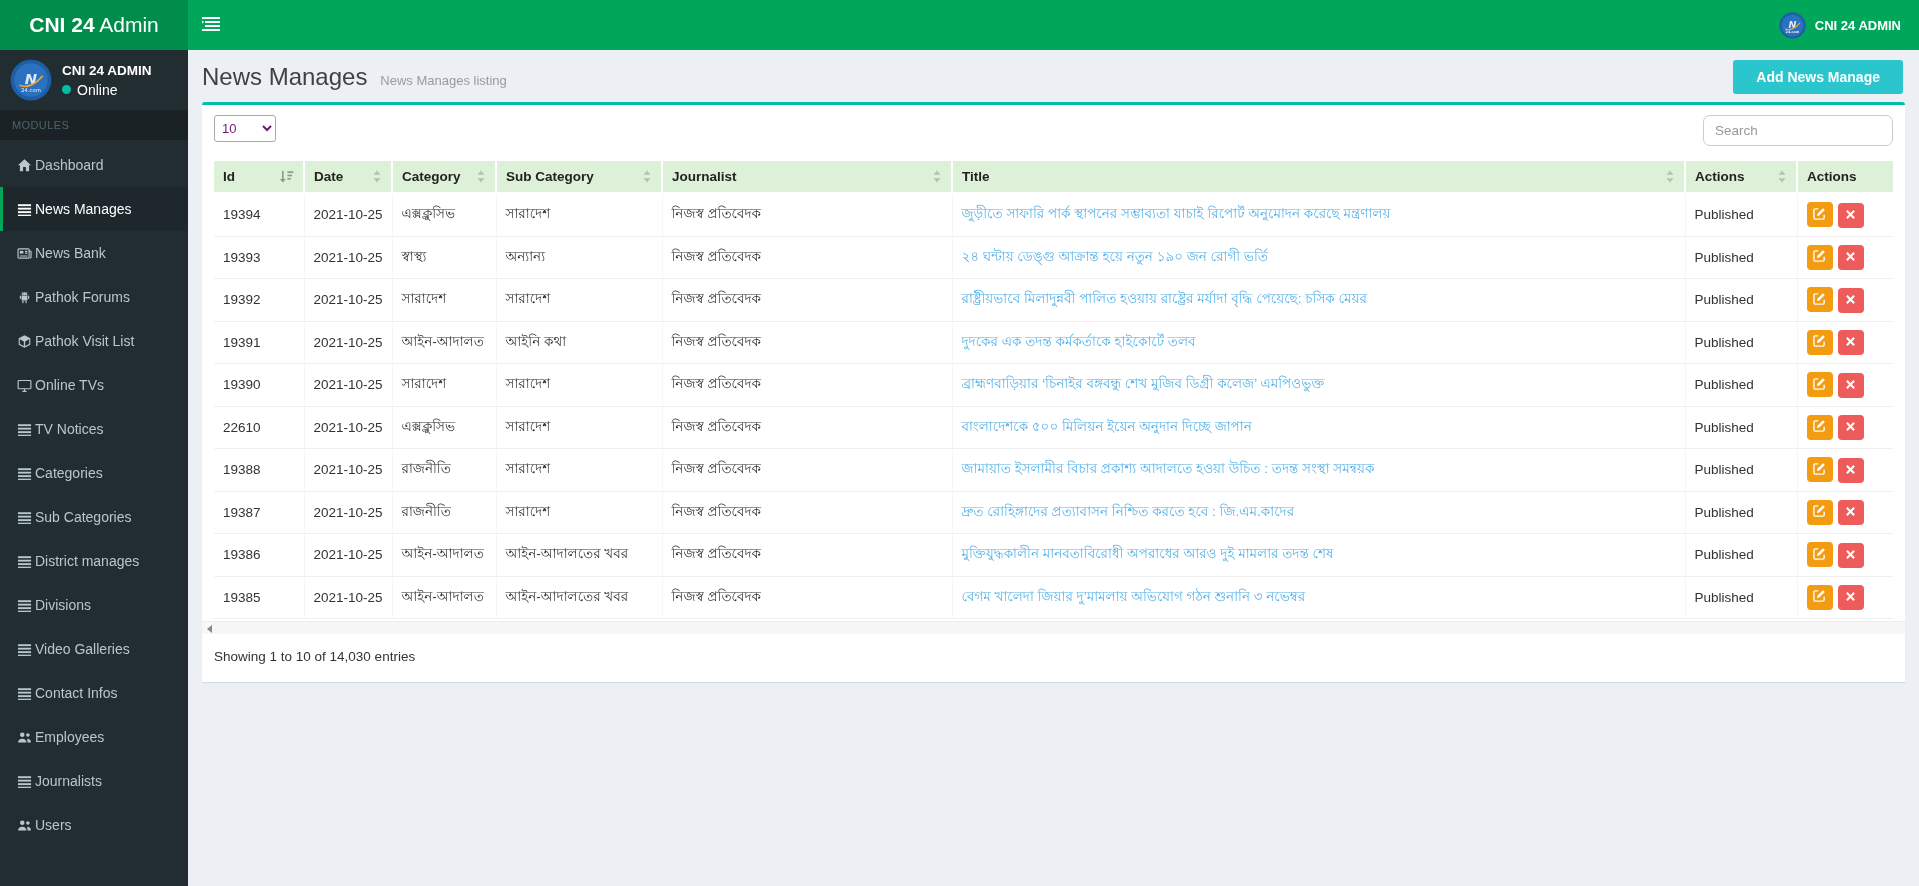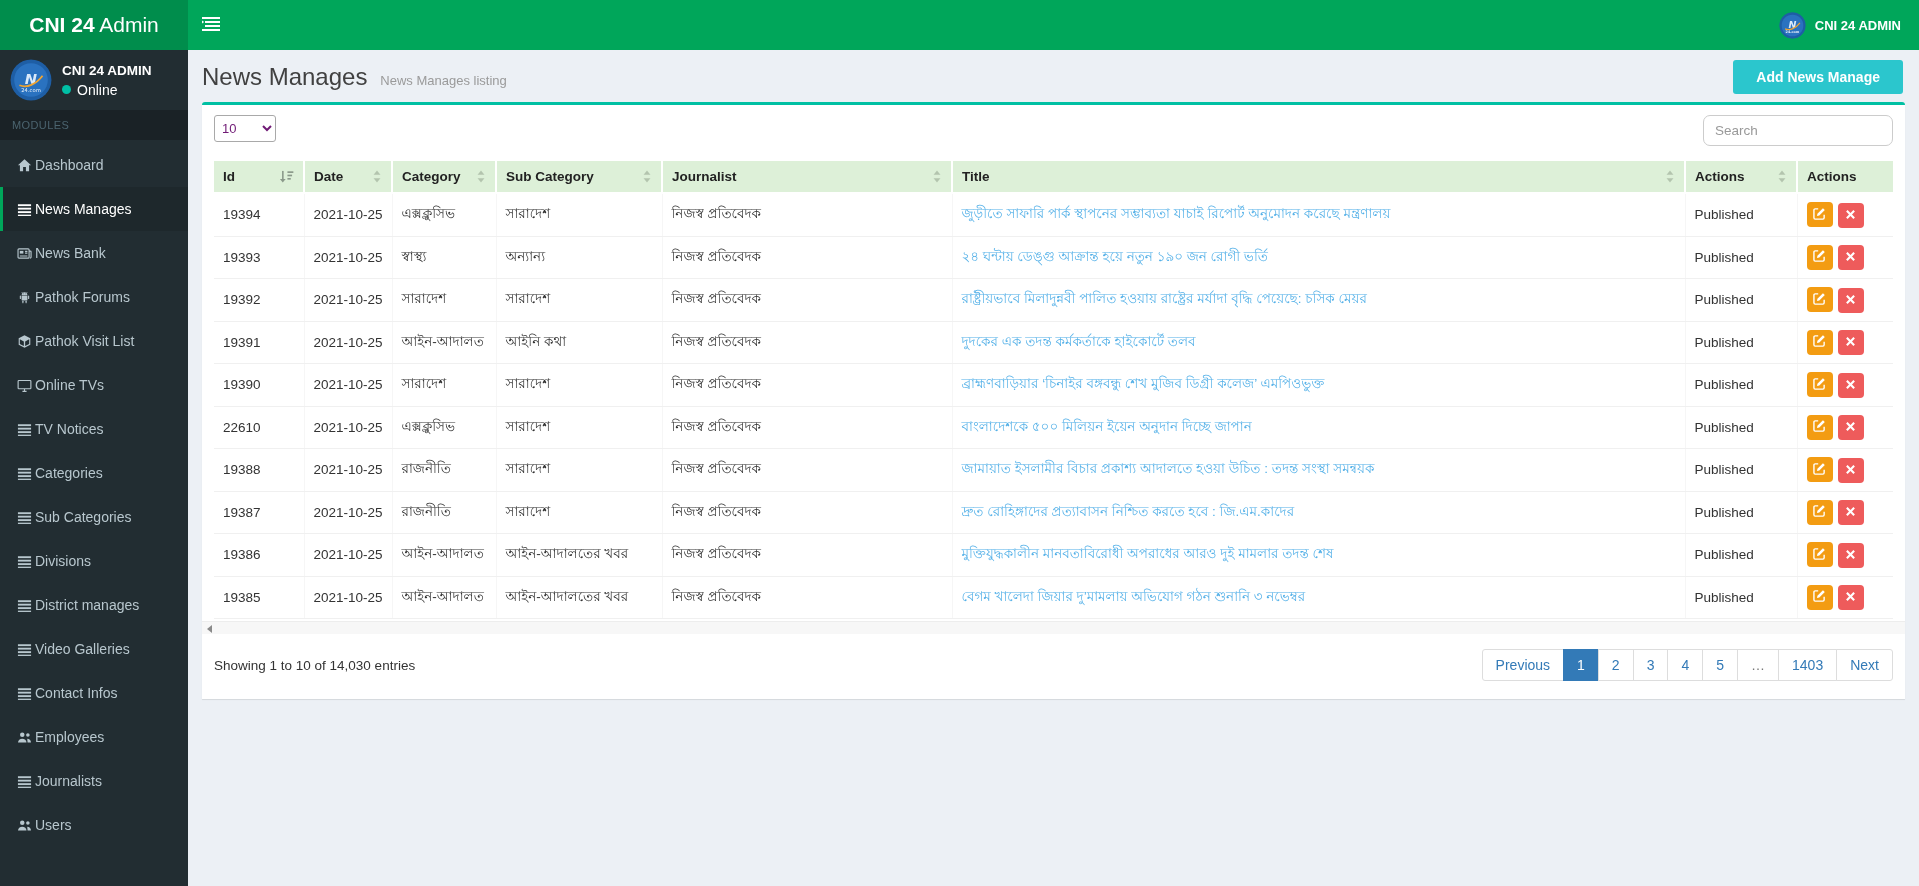--- a/index.html
+++ b/index.html
@@ -230,32 +230,32 @@
       </li>
       <li class="menu-item">
         <span class="mi-icon">
           <svg viewBox="0 0 16 16" width="15" height="15" fill="currentColor">
             <rect x="1" y="2.4" width="14" height="2"></rect>
             <rect x="1" y="6.1" width="14" height="2"></rect>
             <rect x="1" y="9.8" width="14" height="2"></rect>
             <rect x="1" y="13.5" width="14" height="1.4"></rect>
           </svg>
         </span>
+        <span class="mi-label">District manages</span>
+      </li>
+      <li class="menu-item">
+        <span class="mi-icon">
+          <svg viewBox="0 0 16 16" width="15" height="15" fill="currentColor">
+            <rect x="1" y="2.4" width="14" height="2"></rect>
+            <rect x="1" y="6.1" width="14" height="2"></rect>
+            <rect x="1" y="9.8" width="14" height="2"></rect>
+            <rect x="1" y="13.5" width="14" height="1.4"></rect>
+          </svg>
+        </span>
         <span class="mi-label">Divisions</span>
-      </li>
-      <li class="menu-item">
-        <span class="mi-icon">
-          <svg viewBox="0 0 16 16" width="15" height="15" fill="currentColor">
-            <rect x="1" y="2.4" width="14" height="2"></rect>
-            <rect x="1" y="6.1" width="14" height="2"></rect>
-            <rect x="1" y="9.8" width="14" height="2"></rect>
-            <rect x="1" y="13.5" width="14" height="1.4"></rect>
-          </svg>
-        </span>
-        <span class="mi-label">District manages</span>
       </li>
       <li class="menu-item">
         <span class="mi-icon">
           <svg viewBox="0 0 16 16" width="15" height="15" fill="currentColor">
             <rect x="1" y="2.4" width="14" height="2"></rect>
             <rect x="1" y="6.1" width="14" height="2"></rect>
             <rect x="1" y="9.8" width="14" height="2"></rect>
             <rect x="1" y="13.5" width="14" height="1.4"></rect>
           </svg>
         </span>
@@ -616,26 +616,15 @@
           </tbody>
       </table>
 
       <div class="hscroll">
         <span class="hs-arrow"></span>
       </div>
     </div>
 
     <div class="box-footer">
       <div class="showing">Showing 1 to 10 of 14,030 entries</div>
-      <ul class="pagination" id="pagination">
-          <li class="page-btn first">Previous</li>
-          <li class="page-btn active">1</li>
-          <li class="page-btn ">2</li>
-          <li class="page-btn ">3</li>
-          <li class="page-btn ">4</li>
-          <li class="page-btn ">5</li>
-          <li class="page-btn ellipsis">…</li>
-          <li class="page-btn ">1403</li>
-          <li class="page-btn last">Next</li>
-        </ul>
     </div>
   </div>
 </main>
 
 </body></html>

